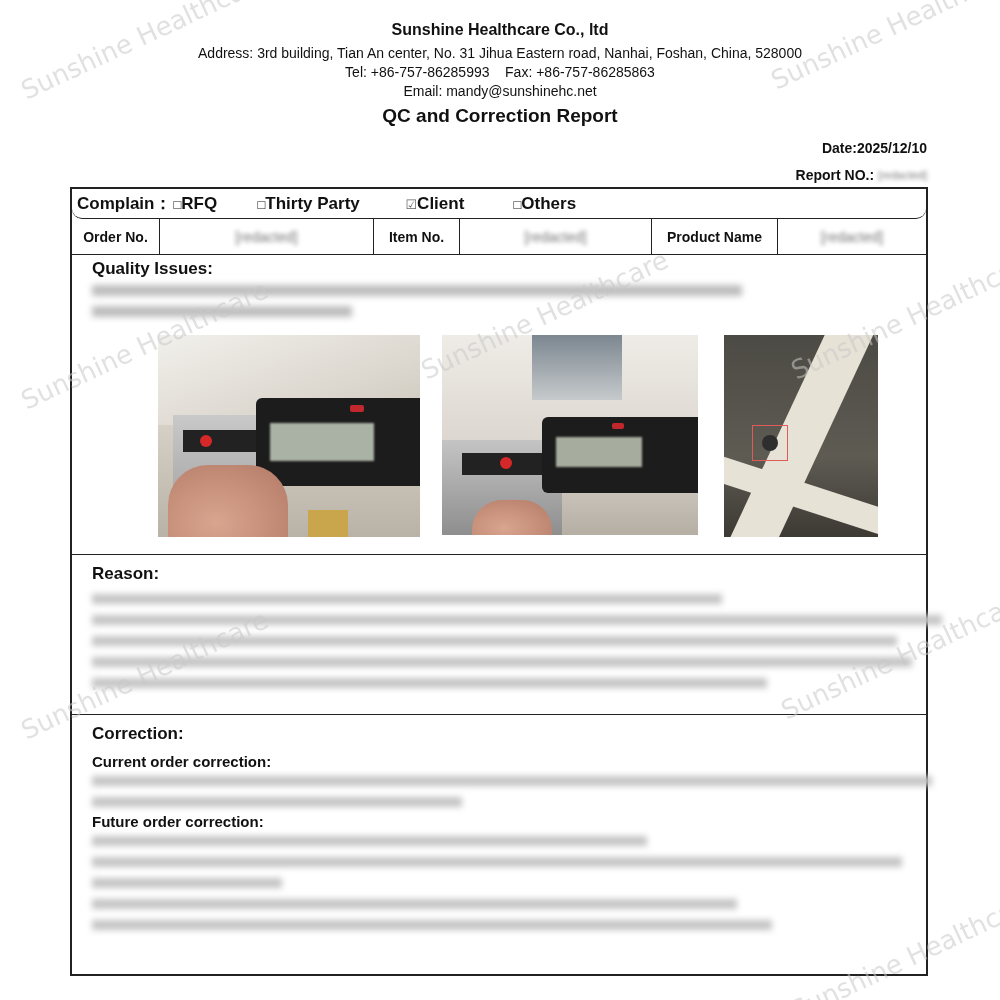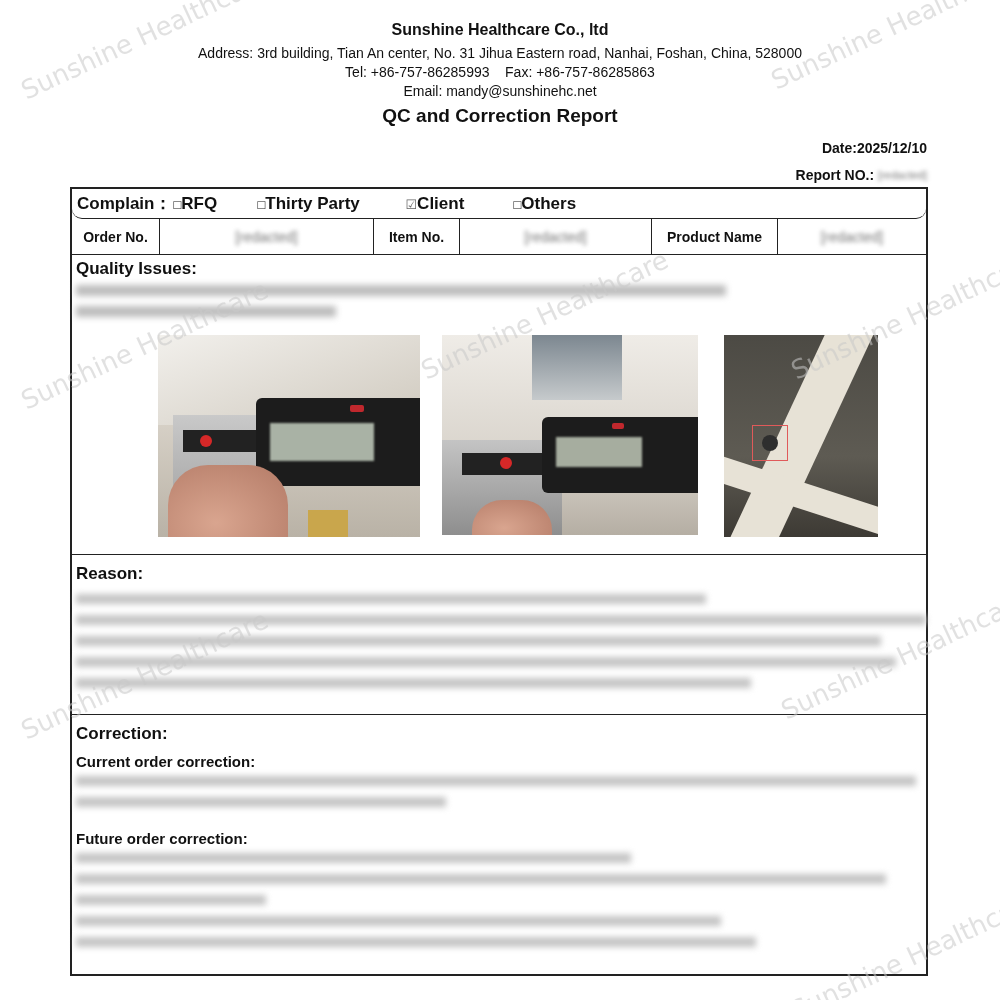--- a/index.html
+++ b/index.html
@@ -22,21 +22,21 @@
   .blur { filter: blur(2.2px); color: #777; font-weight: normal; }
   .reportno .blur { margin-left: 4px; font-size: 11px; }
 
   .box { position: absolute; left: 70px; top: 187px; width: 858px; height: 789px; border: 2px solid #222; box-sizing: border-box; }
   .complain-row { position: absolute; left: 0; top: 0; width: 100%; height: 30px; border-bottom: 1.5px solid #222; display: flex; align-items: center; font-size: 17px; font-weight: bold; padding-left: 5px; box-sizing: border-box; border-radius: 10px; }
   .complain-row .opt { display: inline-block; }
   .order-row { position: absolute; left: 0; top: 30px; width: 100%; height: 35px; border-bottom: 1.5px solid #222; display: flex; font-size: 14px; font-weight: bold; }
   .order-row .cell { border-right: 1.5px solid #222; display: flex; align-items: center; justify-content: center; box-sizing: border-box; height: 100%; }
   .order-row .cell:last-child { border-right: none; }
   .order-row .val { font-weight: normal; }
-  .section { position: absolute; left: 0; width: 100%; box-sizing: border-box; padding-left: 4px; }
+  .section { position: absolute; left: 0; width: 100%; box-sizing: border-box; padding-left: 20px; }
   .sec-title { font-size: 17px; font-weight: bold; }
   .sub-title { font-size: 15px; font-weight: bold; }
   .photo { position: absolute; overflow: hidden; }
   .hl-box { position: absolute; border: 1.5px solid #e05a5a; }
 </style>
 </head>
 <body>
 
 <div class="watermark" style="left:10px;top:20px;">Sunshine Healthcare</div>
 <div class="watermark" style="left:760px;top:10px;">Sunshine Healthcare</div>
@@ -142,21 +142,21 @@
     </div>
   </div>
 
   <div class="section" style="top:527px;height:260px;padding-top:8px;">
     <div class="sec-title">Correction:</div>
     <div class="sub-title" style="margin-top:9px;">Current order correction:</div>
     <div style="margin-top:6px;">
       <div style="height:10px;width:840px;background:#c4c4c4;filter:blur(3px);margin-bottom:11px;"></div>
       <div style="height:10px;width:370px;background:#c4c4c4;filter:blur(3px);"></div>
     </div>
-    <div class="sub-title" style="margin-top:23px;">Future order correction:</div>
+    <div class="sub-title" style="margin-top:6px;">Future order correction:</div>
     <div style="margin-top:6px;">
       <div style="height:10px;width:555px;background:#c4c4c4;filter:blur(3px);margin-bottom:11px;"></div>
       <div style="height:10px;width:810px;background:#c4c4c4;filter:blur(3px);margin-bottom:11px;"></div>
       <div style="height:10px;width:190px;background:#c4c4c4;filter:blur(3px);margin-bottom:11px;"></div>
       <div style="height:10px;width:645px;background:#c4c4c4;filter:blur(3px);margin-bottom:11px;"></div>
       <div style="height:10px;width:680px;background:#c4c4c4;filter:blur(3px);"></div>
     </div>
   </div>
 </div>
 

